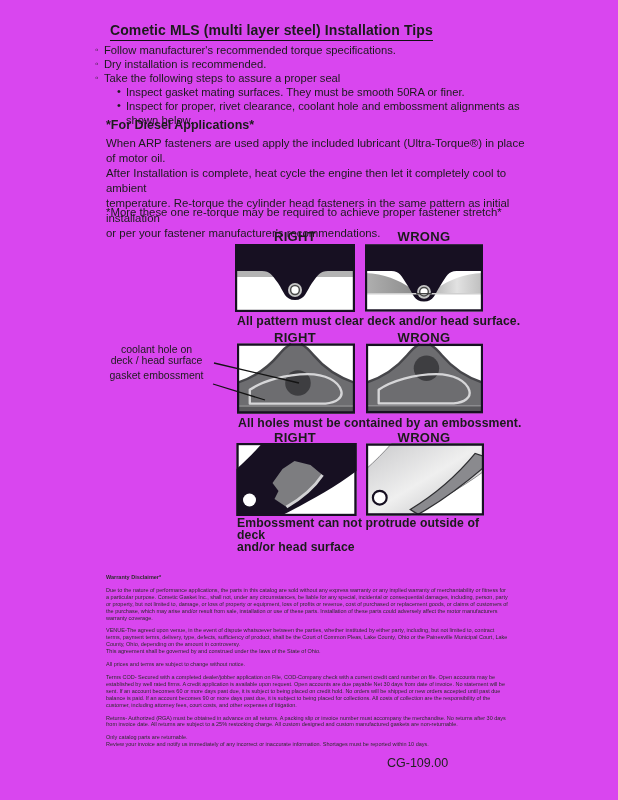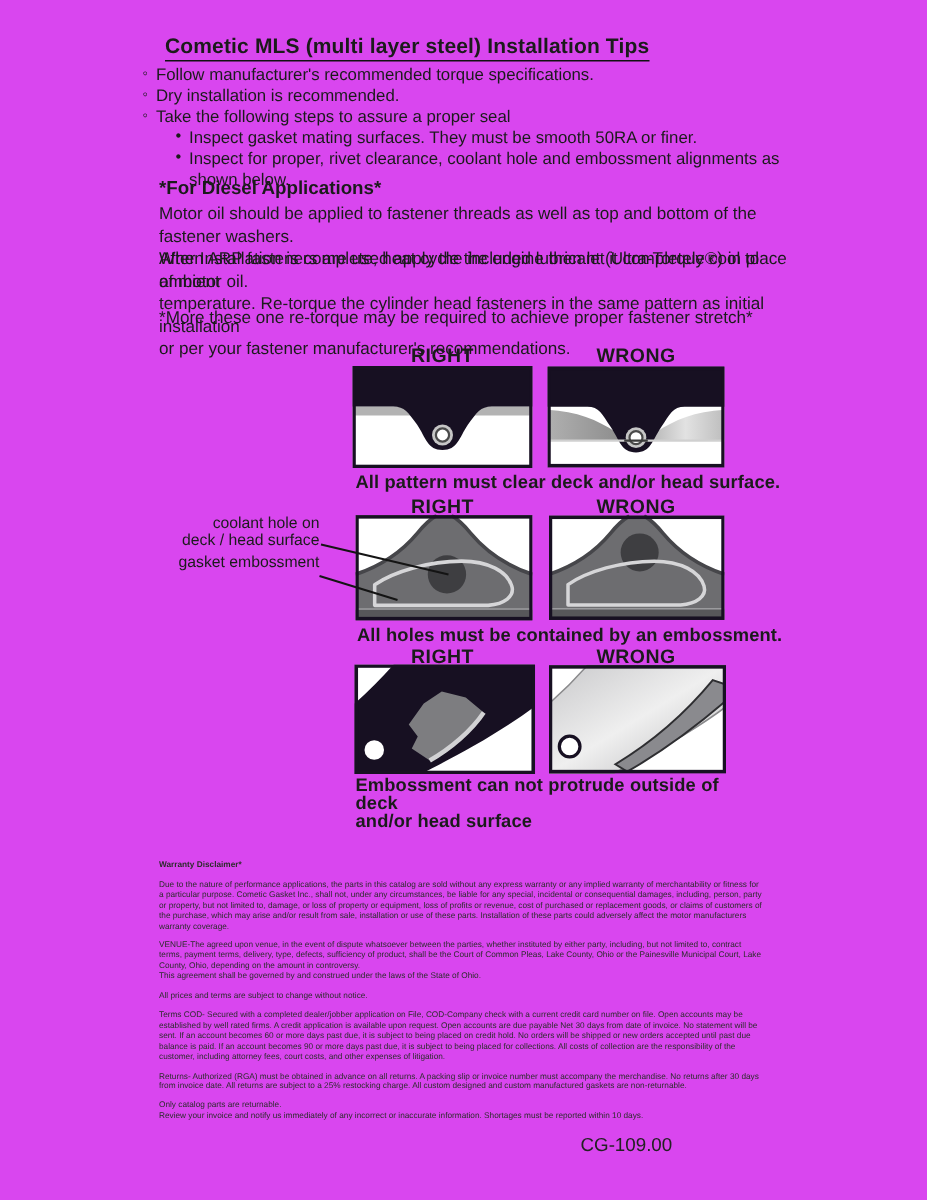--- a/index.html
+++ b/index.html
@@ -20,21 +20,21 @@
   .subtip::before{content:"•";position:absolute;left:0;top:-1px;font-size:11px;}
   
   .diesel-heading{left:106px;top:118px;font-size:12.5px;font-weight:bold;}
   .para{left:106px;font-size:11.4px;line-height:15px;width:430px;}
   .p1{top:136px;} .p2{top:166px;} .p3{top:205px;}
   
   .dhead{font-size:13px;font-weight:600;width:120px;text-align:center;letter-spacing:.3px;}
   .dcap{font-size:12.2px;font-weight:600;letter-spacing:.1px;}
   .dbox{display:block;}
   
-  .dlabel{width:113px;left:100px;text-align:right;font-size:10.5px;line-height:11px;font-weight:500;}
+  .dlabel{width:113px;left:100px;text-align:center;font-size:10.5px;line-height:11px;font-weight:500;}
   .leader{pointer-events:none;}
   
   .legal{left:106px;top:574px;width:402px;font-size:5.5px;line-height:6.9px;color:#2c2c2c;}
   .legal .lh{font-weight:bold;margin-bottom:6px;}
   .legal p{margin:0 0 6px 0;}
   .legal .tight{margin-bottom:0;}
   
   .pagenum{left:387px;top:756px;font-size:12.5px;color:#222;}
 </style>
 </head>
@@ -47,21 +47,20 @@
   <div class="abs tips">
     <div class="tip">Follow manufacturer's recommended torque specifications.</div>
     <div class="tip">Dry installation is recommended.</div>
     <div class="tip">Take the following steps to assure a proper seal</div>
     <div class="subtip">Inspect gasket mating surfaces.  They must be smooth 50RA or finer.</div>
     <div class="subtip">Inspect for proper, rivet clearance, coolant hole and embossment alignments as shown below.</div>
   </div>
 
   <div class="abs diesel-heading">*For Diesel Applications*</div>
   <div class="abs para p1">
-    <div>Motor oil should be applied to fastener threads as well as top and bottom of the fastener washers.</div>
     <div>When ARP fasteners are used apply the included lubricant (Ultra-Torque®) in place of motor oil.</div>
   </div>
   <div class="abs para p2">
     <div>After Installation is complete, heat cycle the engine then let it completely cool to ambient</div>
     <div>temperature. Re-torque the cylinder head fasteners in the same pattern as initial installation</div>
     <div>or per your fastener manufacturer's recommendations.</div>
   </div>
   <div class="abs para p3">*More these one re-torque may be required to achieve proper fastener stretch*</div>
 
   <div class="abs dhead" style="left:235px;top:229px;">RIGHT</div>

